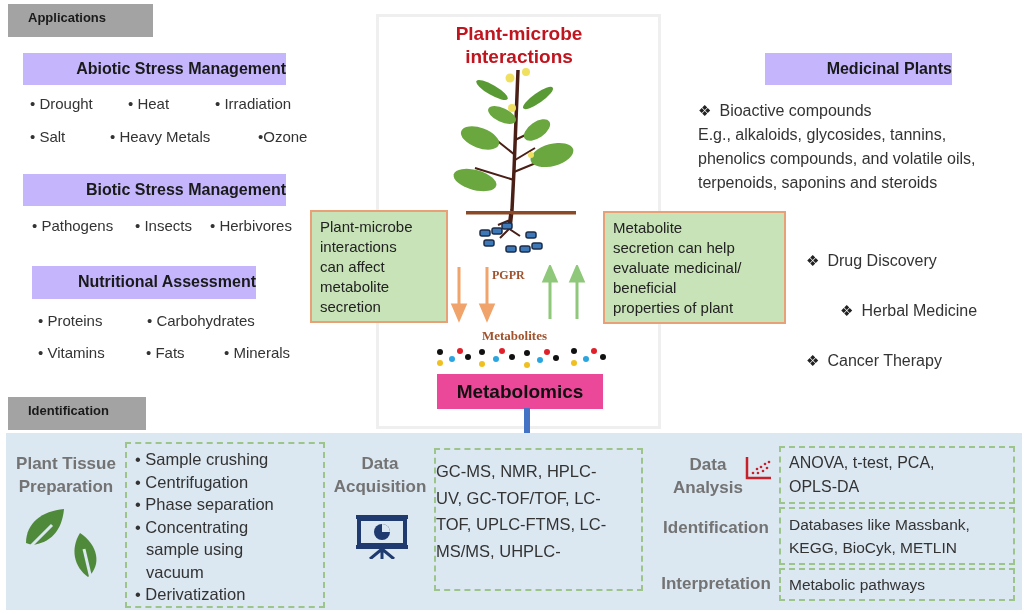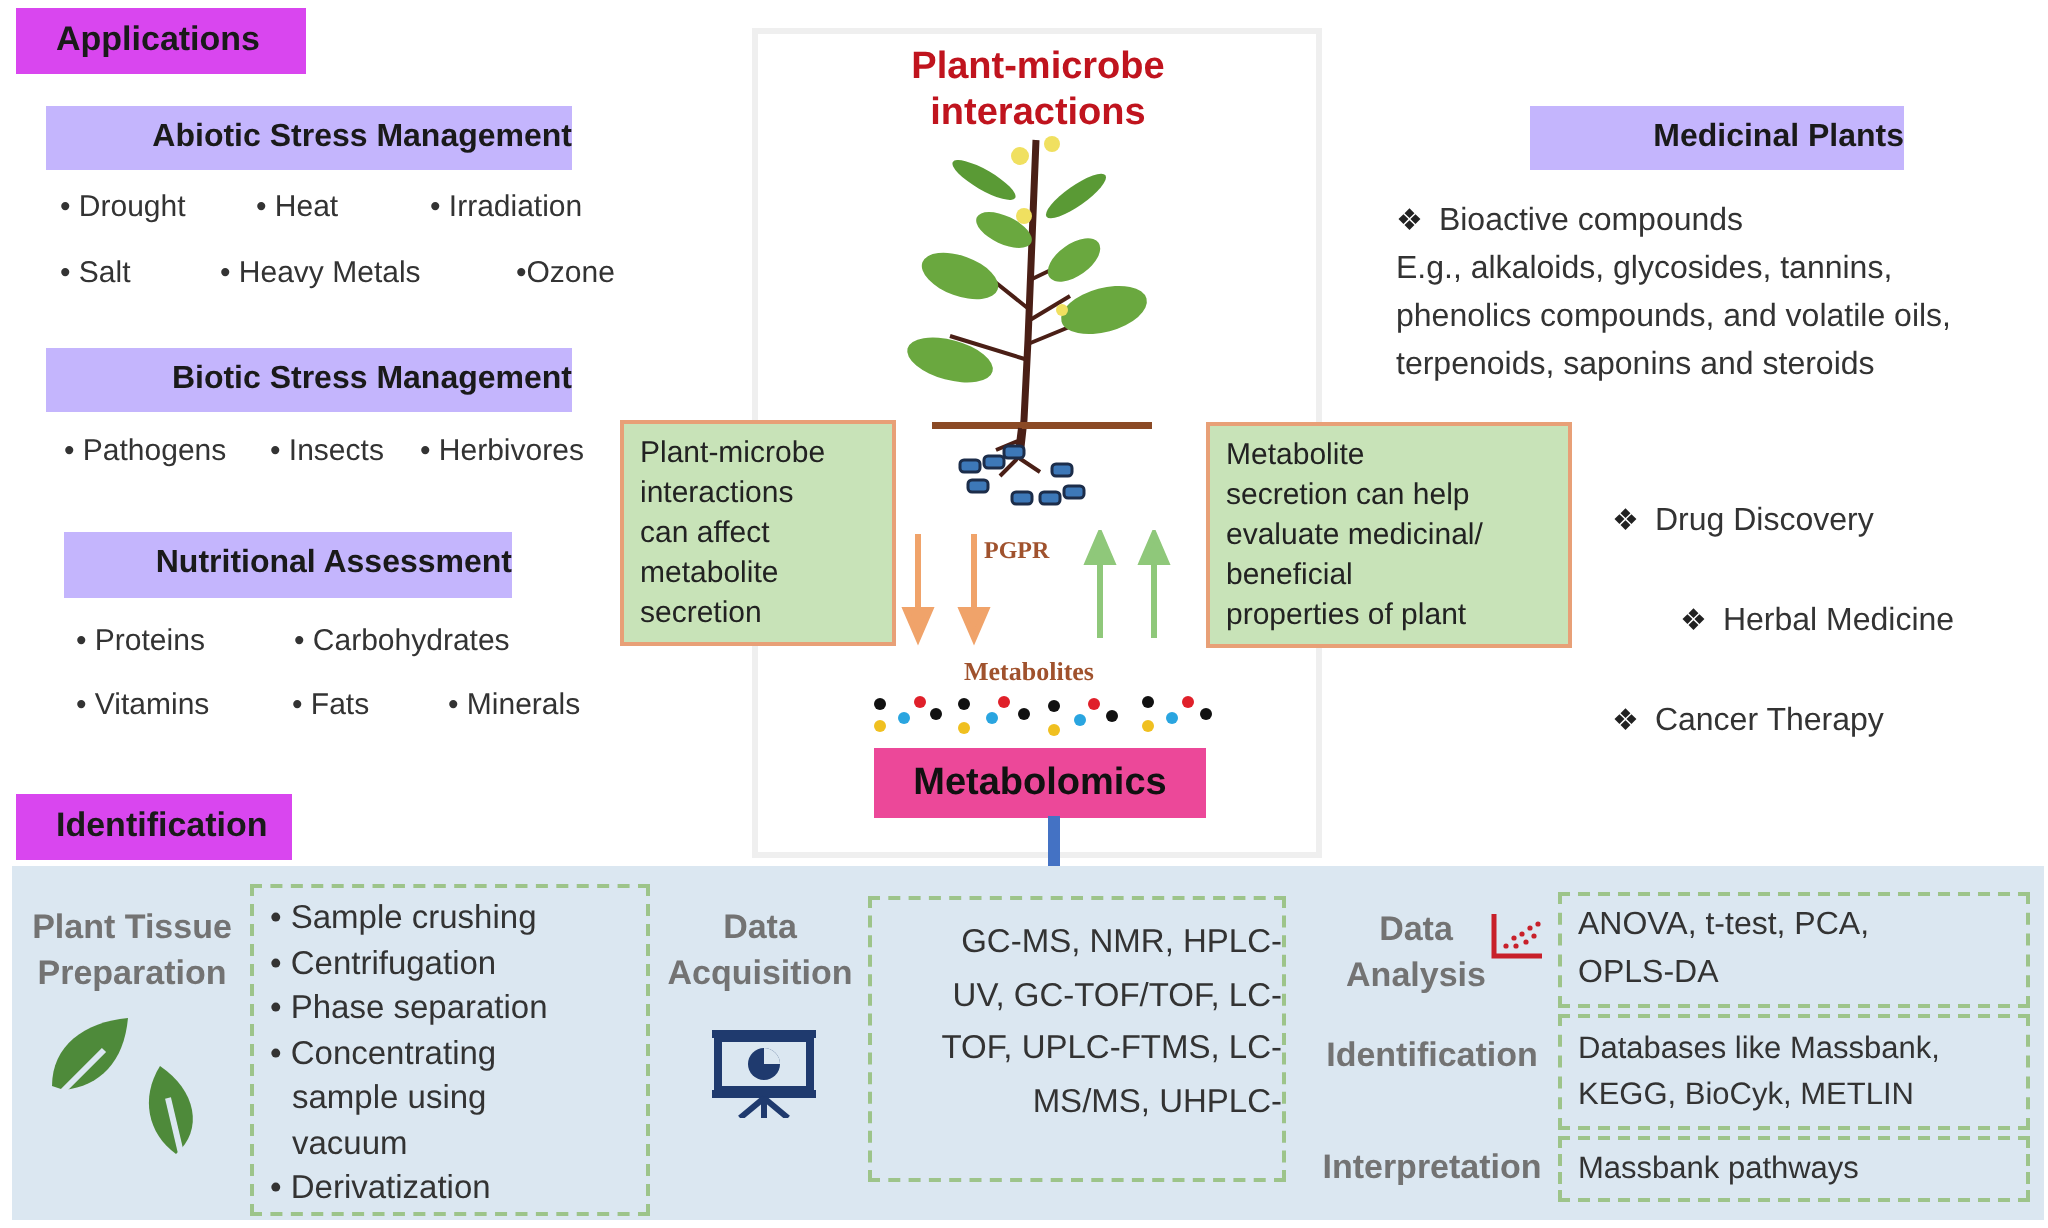--- a/index.html
+++ b/index.html
@@ -1,19 +1,19 @@
 <!DOCTYPE html>
 <html><head>
 <meta charset="utf-8">
 <style>
   * { box-sizing: border-box; margin: 0; padding: 0; }
   body { width: 1024px; height: 614px; background: #ffffff; position: relative; overflow: hidden;
          font-family: "Liberation Sans", sans-serif; color: #222; }
   .abs { position: absolute; }
-  .purple-tag { background: #d946ef; font-weight: bold; font-size: 17px; color: #1a1a1a; padding: 6px 0 0 20px; }
+  .purple-tag { background: #a3a3a3; font-weight: bold; font-size: 13px; color: #1a1a1a; padding: 6px 0 0 20px; }
   .yellow-tag { background: #c4b5fd; font-weight: bold; font-size: 16px; color: #1a1a1a; text-align: right; line-height: 32px; }
   .item { font-size: 15px; color: #333; white-space: nowrap; }
   .center-panel { left: 376px; top: 14px; width: 285px; height: 415px; border: 3px solid #efefef; background: #fff; }
   .title-red { color: #c0141e; font-weight: bold; font-size: 19px; text-align: center; line-height: 23px; }
   .green-box { background: #c8e3b8; border: 2px solid #e8a077; font-size: 15px; color: #222; padding: 5px 8px; line-height: 20px; }
   .med-text { font-size: 16px; color: #333; line-height: 24px; }
   .diamond { font-size: 15px; margin-right: 8px; color: #222; }
   .bottom-band { left: 6px; top: 433px; width: 1016px; height: 177px; background: #dbe7f1; }
   .dash-box { border: 2px dashed #9dc48a; }
   .b-head { font-weight: bold; font-size: 17px; color: #737373; text-align: center; line-height: 23px; }
@@ -183,21 +183,21 @@
   <div>Acquisition</div>
 </div>
 <svg class="abs" style="left:355px;top:513px;" width="54" height="46" viewBox="0 0 54 46">
   <rect x="1" y="2" width="52" height="4" fill="#1f3a6e"></rect>
   <rect x="4" y="6" width="46" height="26" fill="none" stroke="#1f3a6e" stroke-width="4"></rect>
   <circle cx="27" cy="19" r="8" fill="#1f3a6e"></circle>
   <path d="M27 19 L27 11 A8 8 0 0 1 35 19 Z" fill="#dbe7f1"></path>
   <rect x="1" y="32" width="52" height="4" fill="#1f3a6e"></rect>
   <path d="M27 36 V46 M27 36 L15 46 M27 36 L39 46" stroke="#1f3a6e" stroke-width="3"></path>
 </svg>
-<div class="abs dash-box b-text" style="left:434px;top:448px;width:209px;height:143px;text-align:right;padding-top:8px;line-height:26.5px;font-size:16.5px;">
+<div class="abs dash-box b-text" style="left:434px;top:448px;width:209px;height:143px;text-align:left;padding-top:8px;line-height:26.5px;font-size:16.5px;">
   <div>GC-MS, NMR, HPLC-</div>
   <div>UV, GC-TOF/TOF, LC-</div>
   <div>TOF, UPLC-FTMS, LC-</div>
   <div>MS/MS, UHPLC-</div>
 </div>
 
 <div class="abs b-head" style="left:672px;top:453px;width:72px;">
   <div>Data</div>
   <div>Analysis</div>
 </div>
@@ -218,14 +218,14 @@
 </div>
 
 <div class="abs b-head" style="left:656px;top:516px;width:120px;">Identification</div>
 <div class="abs dash-box b-text" style="left:779px;top:507px;width:236px;height:58px;padding:4px 0 0 8px;line-height:23px;font-size:15.5px;">
   <div>Databases like Massbank,</div>
   <div>KEGG, BioCyk, METLIN</div>
 </div>
 
 <div class="abs b-head" style="left:656px;top:572px;width:120px;">Interpretation</div>
 <div class="abs dash-box b-text" style="left:779px;top:568px;width:236px;height:33px;padding:4px 0 0 8px;font-size:15.5px;">
-  <div>Massbank pathways</div>
+  <div>Metabolic pathways</div>
 </div>
 
 </body></html>

